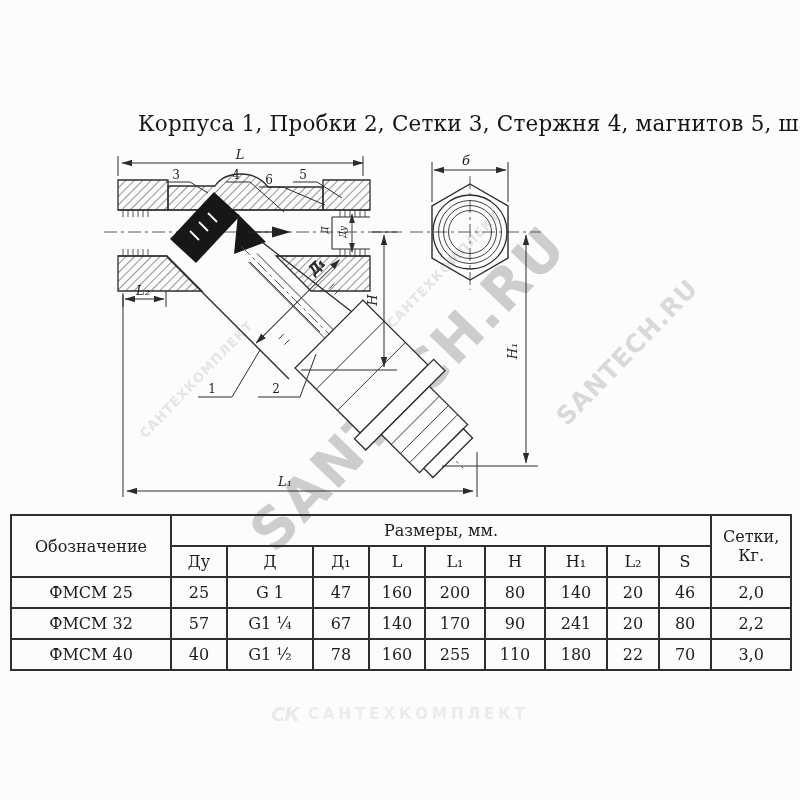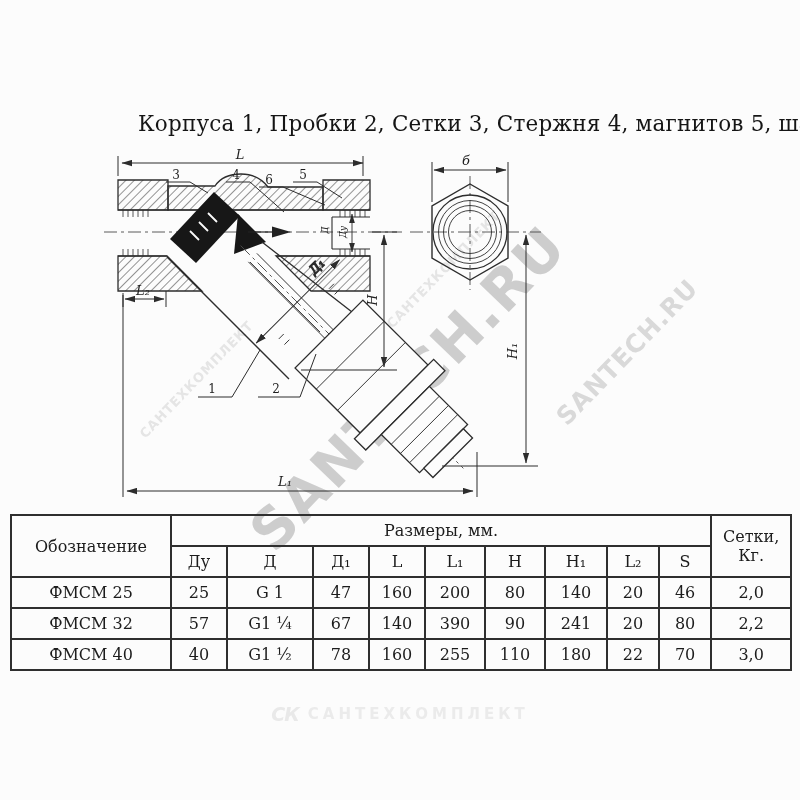--- a/index.html
+++ b/index.html
@@ -237,21 +237,21 @@
       <td>20</td>
       <td>46</td>
       <td>2,0</td>
     </tr>
     <tr>
       <td>ФМСМ 32</td>
       <td>57</td>
       <td>G1 ¼</td>
       <td>67</td>
       <td>140</td>
-      <td>390</td>
+      <td>170</td>
       <td>90</td>
       <td>241</td>
       <td>20</td>
       <td>80</td>
       <td>2,2</td>
     </tr>
     <tr>
       <td>ФМСМ 40</td>
       <td>40</td>
       <td>G1 ½</td>

